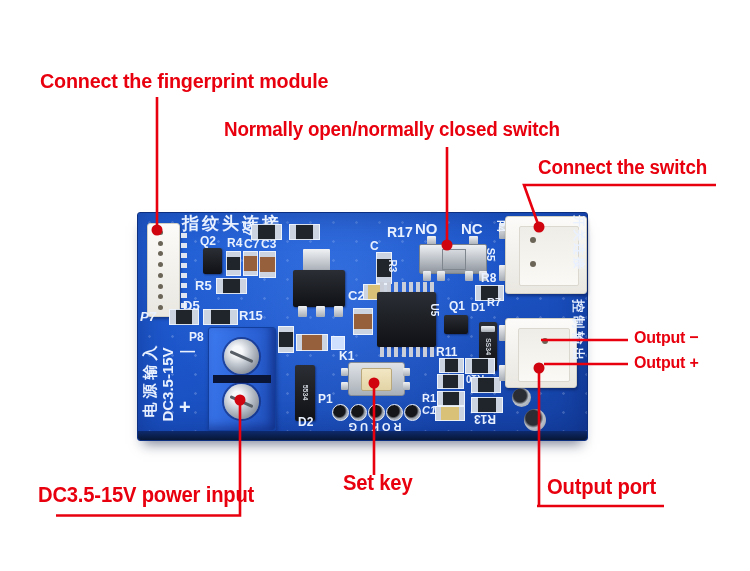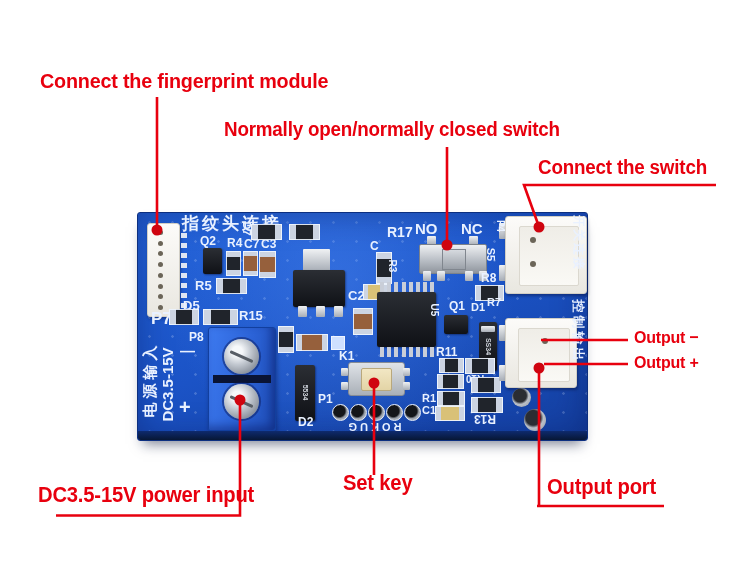--- a/index.html
+++ b/index.html
@@ -58,21 +58,21 @@
       <span class="pindot" style="width:5px;height:5px;"></span>
         <span class="pindot" style="width:5px;height:5px;"></span>
       <span class="pindot" style="width:5px;height:5px;"></span>
         <span class="pindot" style="width:5px;height:5px;"></span>
       <span class="pindot" style="width:5px;height:5px;"></span>
         <span class="pindot" style="width:5px;height:5px;"></span>
       <span class="pindot" style="width:5px;height:5px;"></span>
         <span class="pindot" style="width:5px;height:5px;"></span>
     </div>
     <div class="abs" style="left:43px;top:20px;width:6px;height:78px;background:repeating-linear-gradient(180deg,#dfe6f2 0 5px,rgba(255,255,255,0) 5px 10px);"></div>
-    <div class="silk" style="left:13px;top:97px;font-size:17px;">P7</div>
+    <div class="silk" style="left:2px;top:97px;font-size:13px;font-style:italic;">P7</div>
 
     <div class="silk" style="left:62px;top:22px;font-size:12px;">Q2</div>
     <div class="silk" style="left:89px;top:24px;font-size:12px;">R4</div>
     <div class="silk" style="left:106px;top:25px;font-size:12px;">C7</div>
     <div class="silk" style="left:123px;top:25px;font-size:12px;">C3</div>
     <div class="abs black" style="left:65px;top:35px;width:19px;height:26px;"></div>
     <div class="abs res-v" style="left:88px;top:38px;width:13px;height:23px;"></div>
     <div class="abs cap-v" style="left:105px;top:38px;width:13px;height:23px;"></div>
     <div class="abs cap-v" style="left:121px;top:38px;width:15px;height:25px;"></div>
     <div class="silk" style="left:57px;top:66px;font-size:13px;">R5</div>
@@ -173,21 +173,21 @@
     <div class="abs hole" style="left:248px;top:191px;width:15px;height:15px;"></div>
     <div class="abs hole" style="left:266px;top:191px;width:15px;height:15px;"></div>
     <div class="silk vtext" style="left:191px;top:208px;width:92px;font-size:11px;transform:rotate(180deg);">R O K U G</div>
 
     <div class="abs black" style="left:157px;top:152px;width:20px;height:56px;">
       <div class="silk vtext" style="left:-5px;top:24px;width:30px;font-size:7px;color:#cfd4dc;transform:rotate(90deg);">5534</div>
     </div>
     <div class="silk" style="left:160px;top:203px;font-size:12px;">D2</div>
 
     <div class="silk" style="left:284px;top:180px;font-size:11px;">R1</div>
-    <div class="silk" style="left:284px;top:192px;font-size:11px;">C1</div>
+    <div class="silk" style="left:284px;top:192px;font-size:11px;font-style:italic;">C1</div>
     <div class="abs res-h" style="left:299px;top:178px;width:26px;height:13px;"></div>
     <div class="abs cap-yh" style="left:297px;top:193px;width:28px;height:13px;"></div>
     <div class="abs res-h" style="left:327px;top:145px;width:28px;height:14px;"></div>
     <div class="silk vtext" style="left:322px;top:160px;width:30px;font-size:10px;transform:rotate(180deg);">R10</div>
     <div class="abs res-h" style="left:333px;top:164px;width:28px;height:14px;"></div>
     <div class="abs res-h" style="left:333px;top:184px;width:30px;height:14px;"></div>
     <div class="silk vtext" style="left:330px;top:200px;width:34px;font-size:12px;transform:rotate(180deg);">R13</div>
 
     <div class="abs metal" style="left:361px;top:112px;width:7px;height:16px;"></div>
     <div class="abs metal" style="left:361px;top:152px;width:7px;height:16px;"></div>

